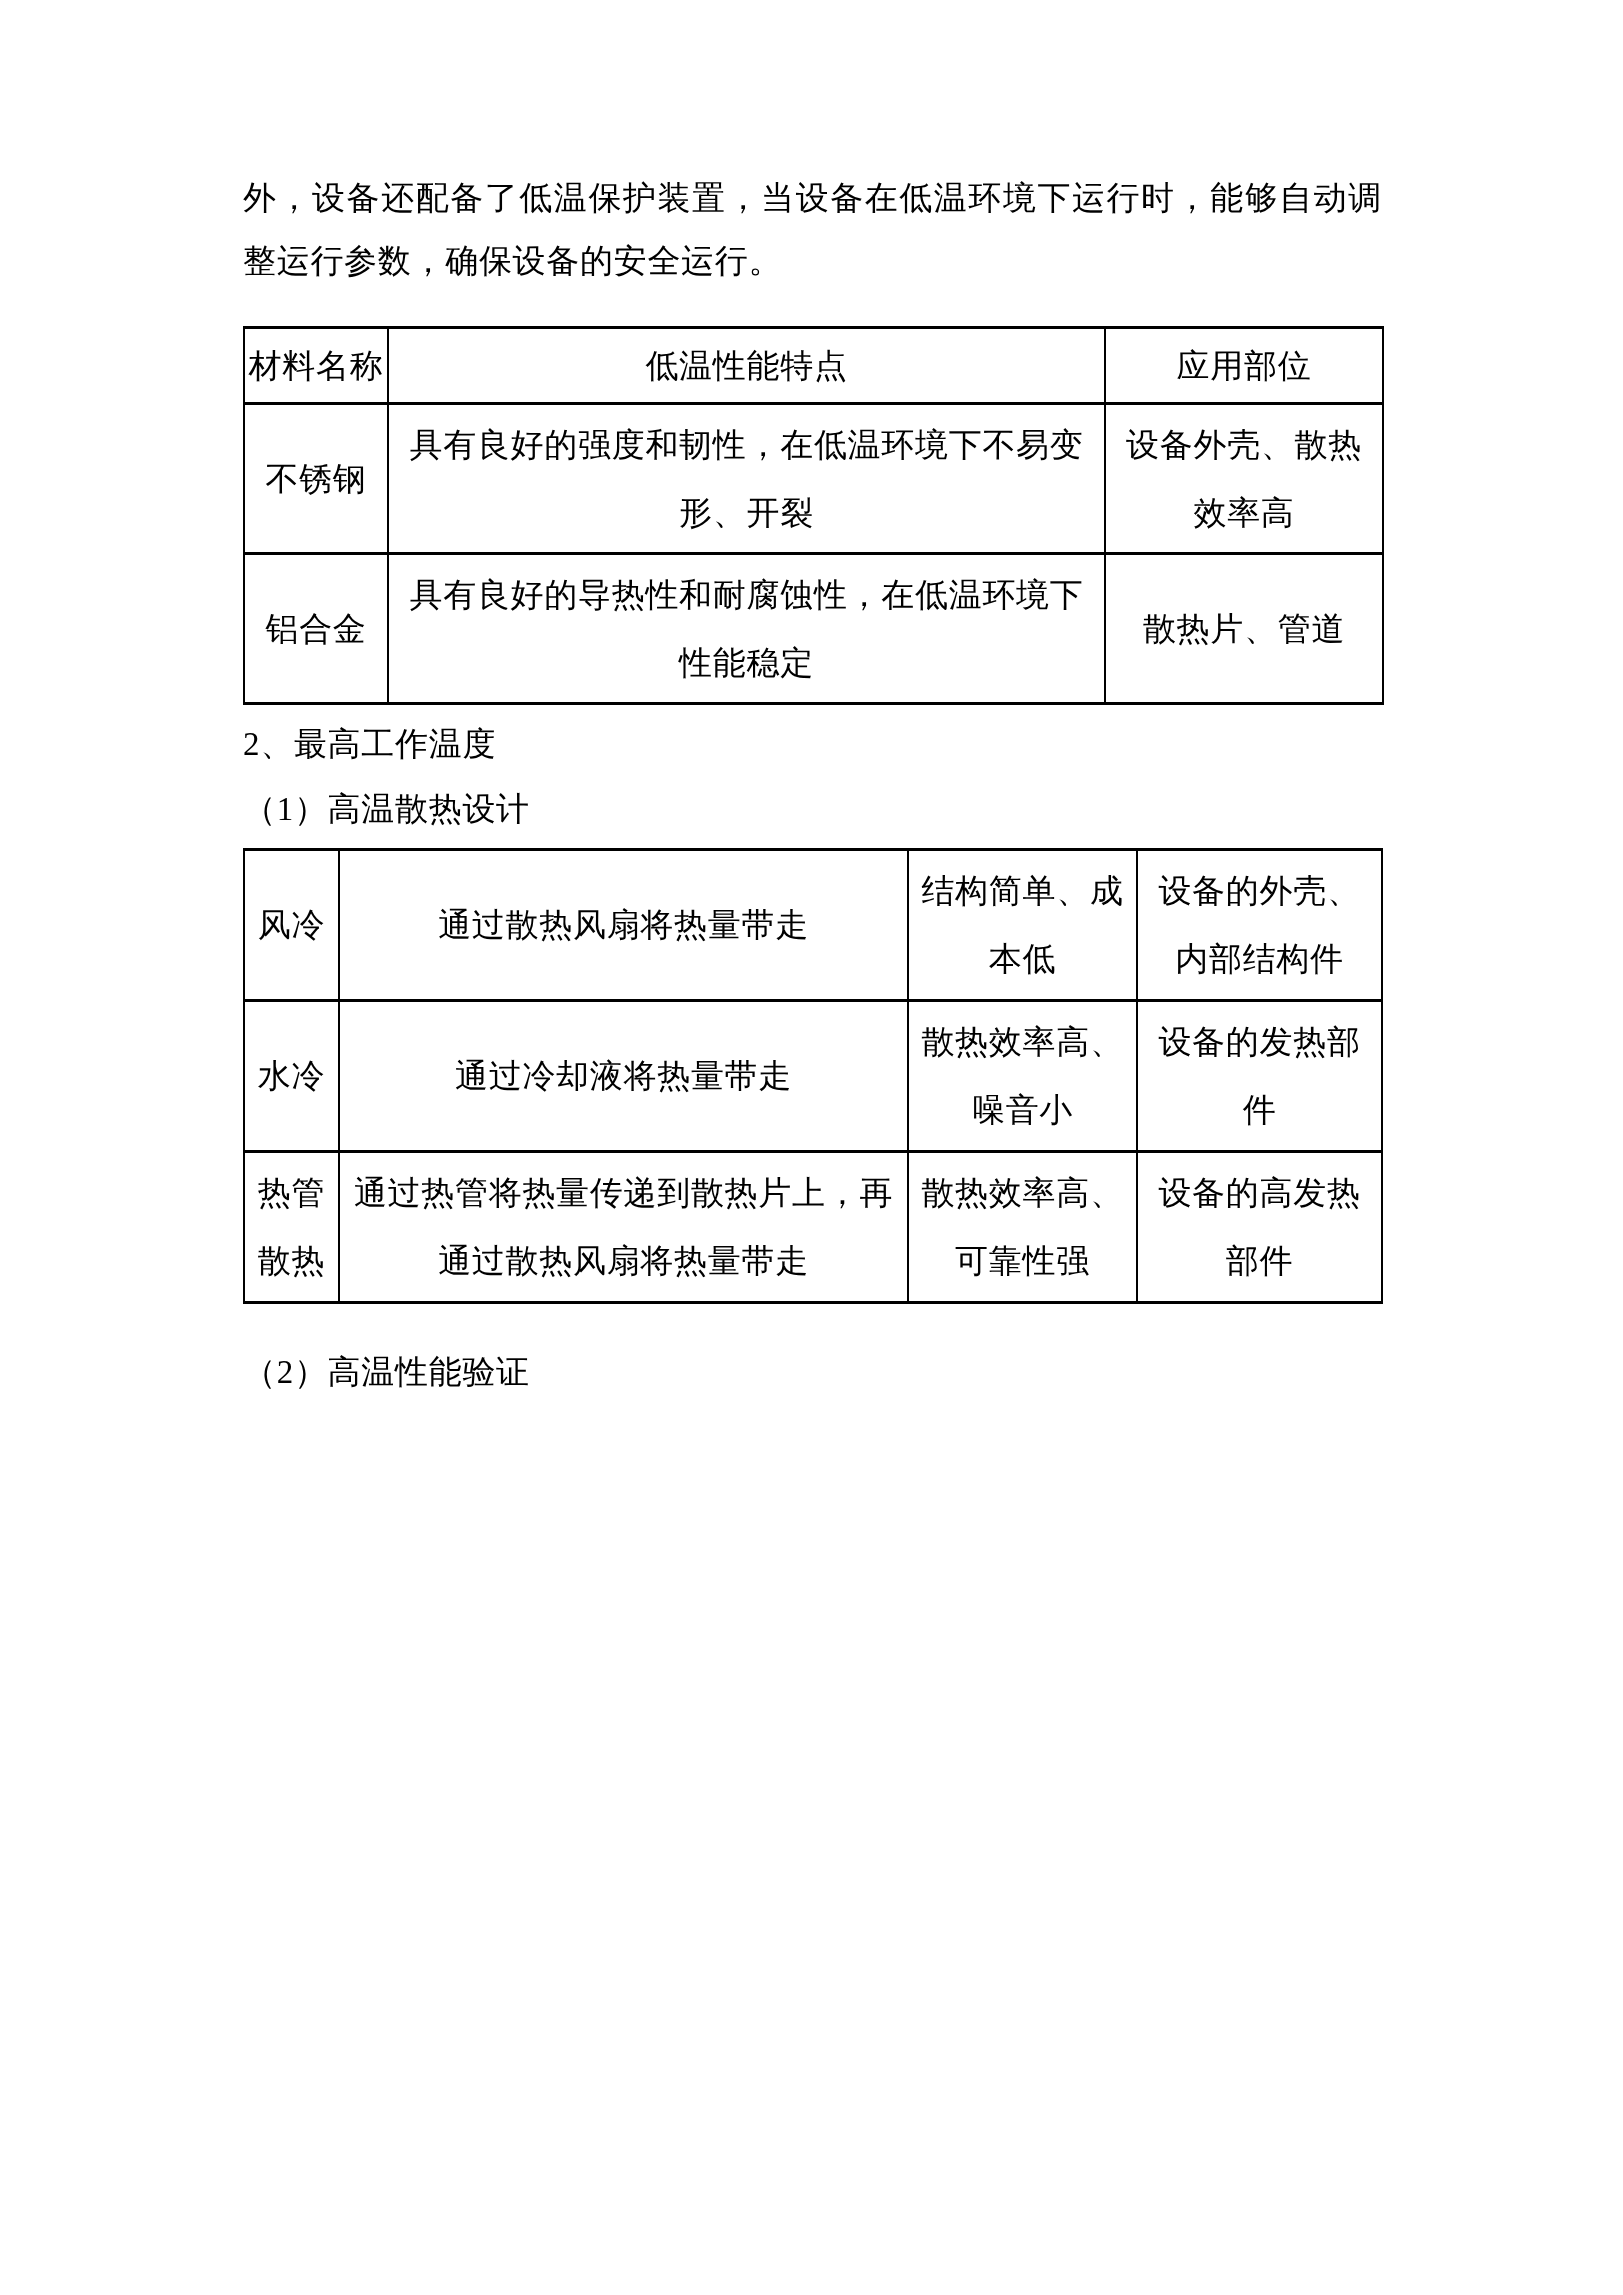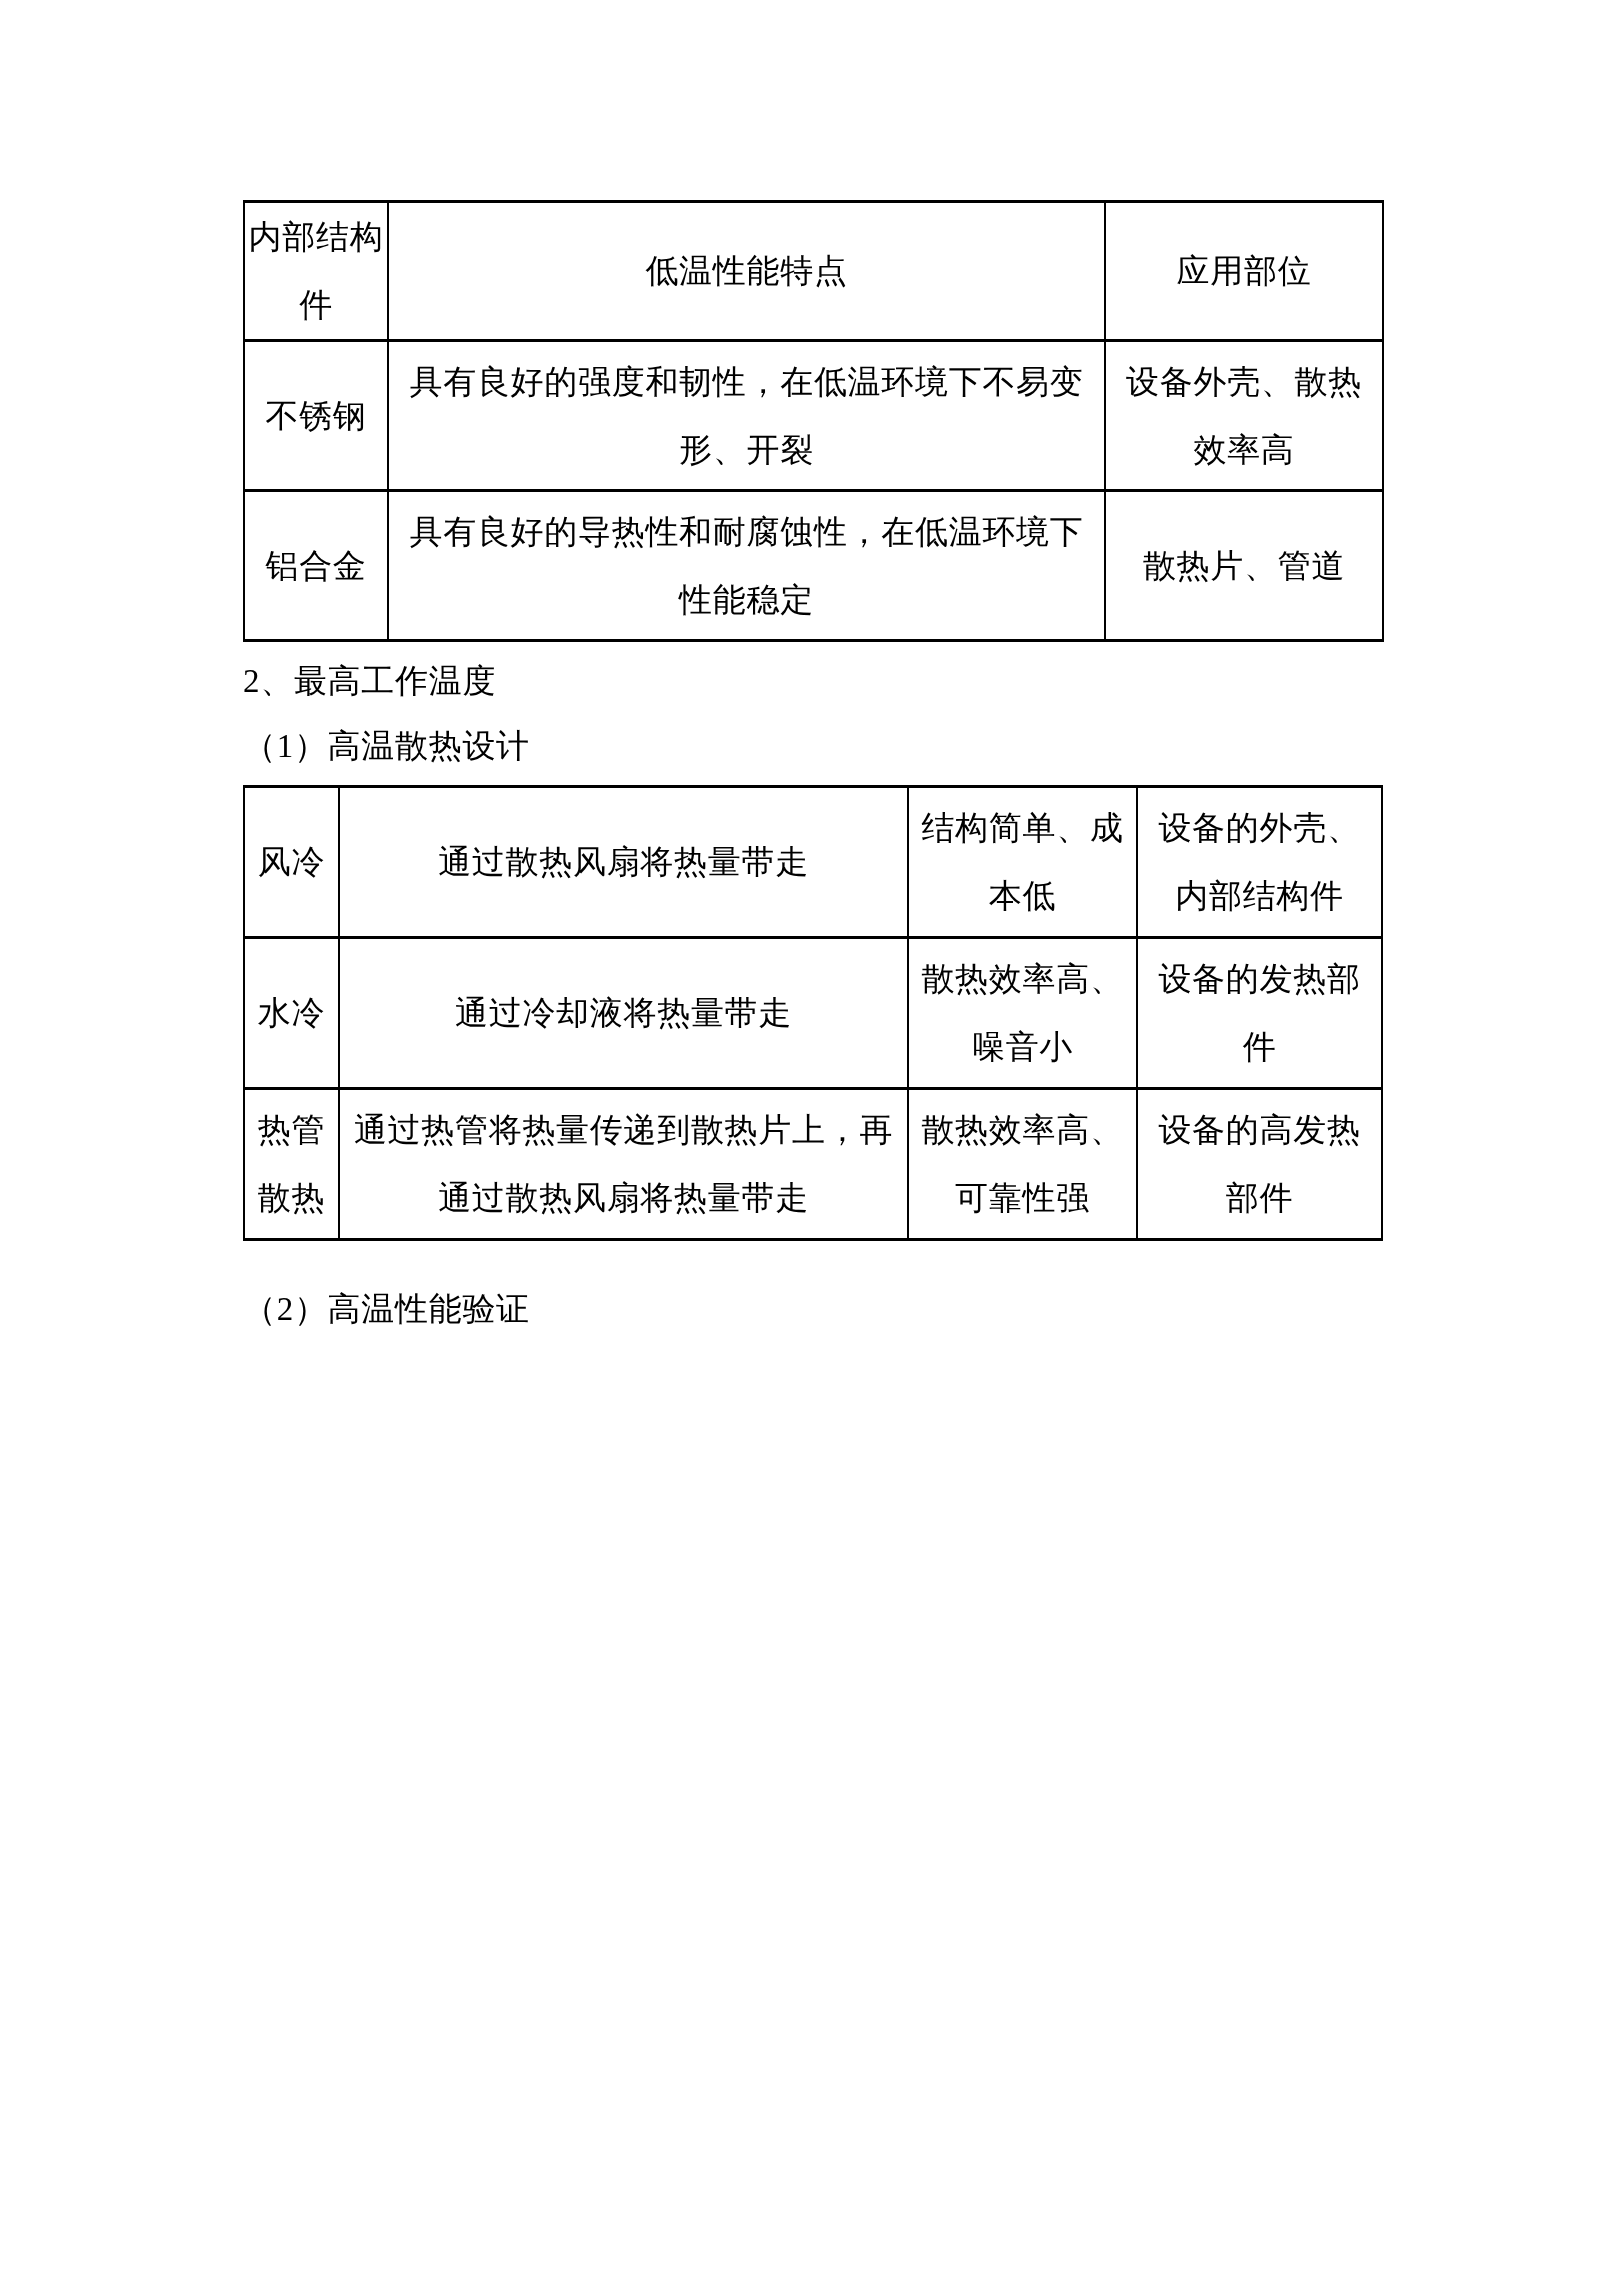--- a/index.html
+++ b/index.html
@@ -65,30 +65,31 @@
   .t-materials .c3 { padding: 0 3.9px; }
   .t-cooling  .c2 { padding: 0 5.2px; }
   .t-cooling  .c3 { padding: 0 11.8px; }
   .t-cooling  .c4 { padding: 0 3.9px; }
 </style>
 </head>
 <body>
 
 <div class="page">
 
+  <p class="para">外，设备还配备了低温保护装置，当设备在低温环境下运行时，能够自动调整运行参数，确保设备的安全运行。</p>
 
   <table class="doc-table t-materials">
     <colgroup>
       <col style="width:144px">
       <col style="width:717px">
       <col style="width:278px">
     </colgroup>
     <tbody>
         <tr class="hdr">
-      <th class="c1">内部结构件</th>
+      <th class="c1">材料名称</th>
       <th class="c2">低温性能特点</th>
       <th class="c3">应用部位</th>
     </tr>
     <tr class="data">
       <td class="c1">不锈钢</td>
       <td class="c2">具有良好的强度和韧性，在低温环境下不易变形、开裂</td>
       <td class="c3">设备外壳、散热效率高</td>
     </tr>
     <tr class="data">
       <td class="c1">铝合金</td>

